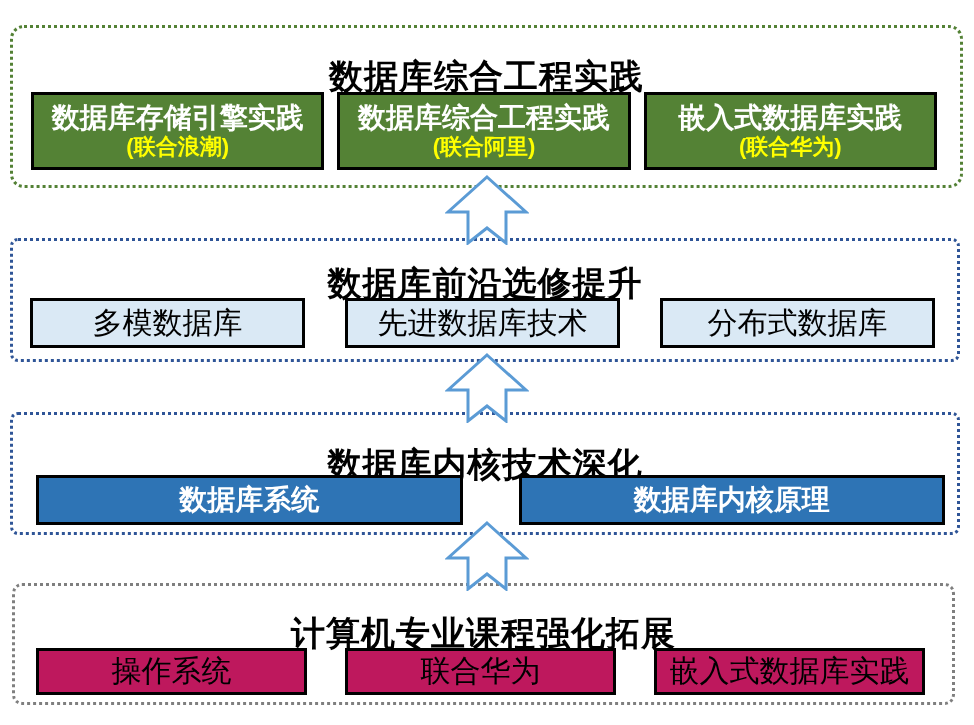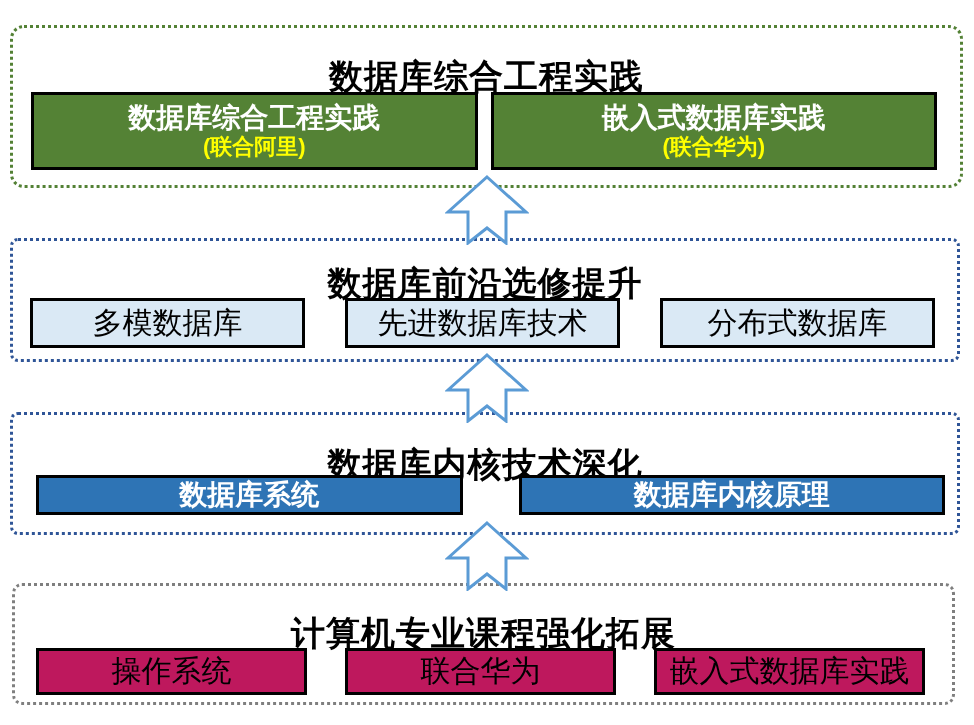--- a/index.html
+++ b/index.html
@@ -30,36 +30,40 @@
 
   .box{
     flex:1;box-sizing:border-box;border:3px solid #000;
     display:flex;flex-direction:column;align-items:center;justify-content:center;
     text-align:center;white-space:nowrap;
   }
   .box-green{height:78px;background:#548235;}
   .box-green .l1{color:#ffffff;font-weight:bold;font-size:28px;line-height:1.15;}
   .box-green .l2{color:#FFFF00;font-weight:bold;font-size:22px;line-height:1.15;}
   .box-lightblue{height:50px;background:#DAE9F5;color:#000;font-size:30px;}
-  .box-blue{height:40px;background:#2E74B5;color:#ffffff;font-weight:bold;font-size:28px;}
+  .box-blue{height:50px;background:#2E74B5;color:#ffffff;font-weight:bold;font-size:28px;}
   .box-gray{height:47px;background:#be185d;color:#000;font-size:30px;}
 
   .arrow{position:absolute;left:445px;width:84px;height:70px;z-index:5;}
   .arrow-1{top:175px;}
   .arrow-2{top:353px;}
   .arrow-3{top:521px;}
 </style>
 </head>
 <body>
 
 <div class="canvas">
 
   <section class="tier tier-1">
     <h2 class="tier-title">数据库综合工程实践</h2>
     <div class="row">
+      <div class="box box-green">
+        <div class="l1">数据库存储引擎实践</div>
+        <div class="l2">(联合浪潮)</div>
+      </div>
       <div class="box box-green">
         <div class="l1">数据库综合工程实践</div>
         <div class="l2">(联合阿里)</div>
       </div>
       <div class="box box-green">
         <div class="l1">嵌入式数据库实践</div>
         <div class="l2">(联合华为)</div>
       </div>
     </div>
   </section>

